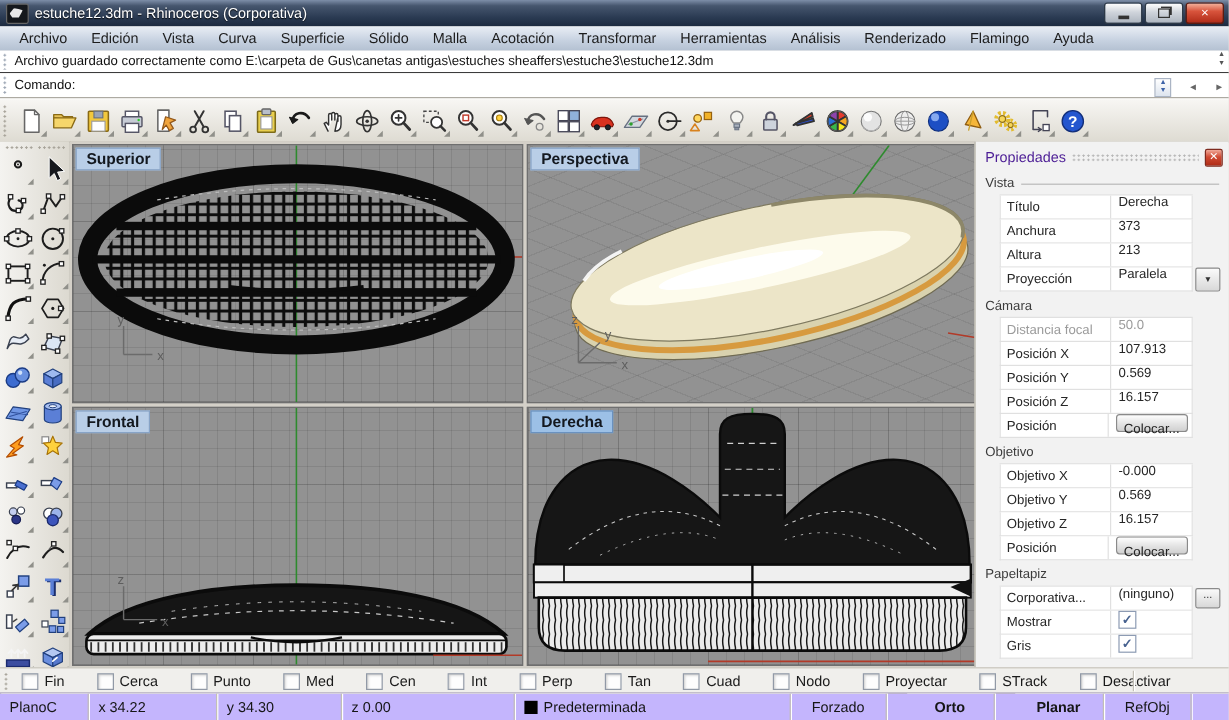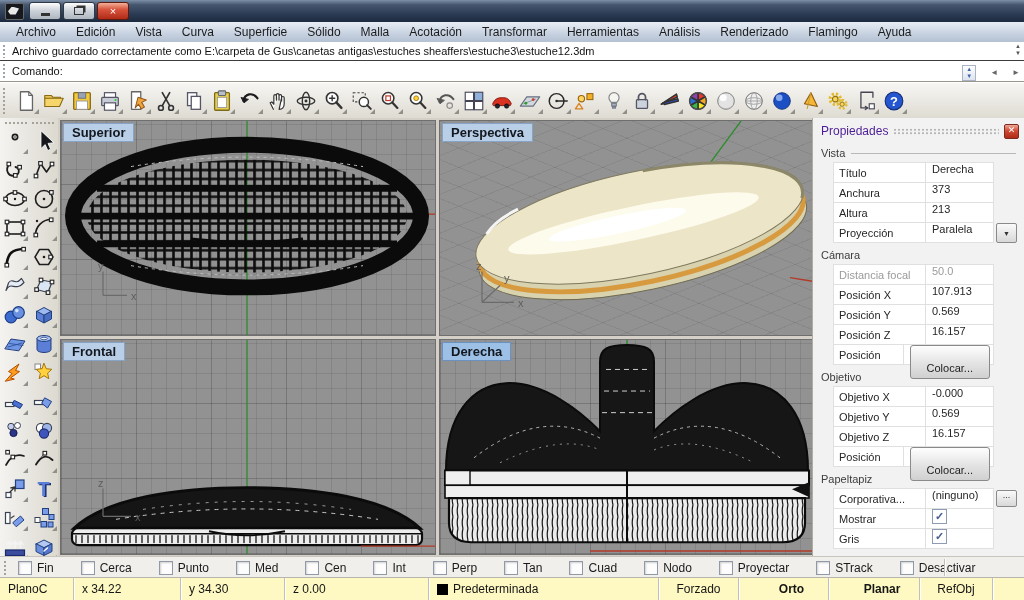--- a/index.html
+++ b/index.html
@@ -86,53 +86,54 @@
   .psection .rule{flex:1;height:1px;background:#b8b8b8;}
   .ptable{margin:1px 30px 0 20px;border-top:1px solid #e0e0e0;}
   .prow{display:flex;height:19px;border:1px solid #e0e0e0;border-top:none;background:#fff;
     align-items:flex-start;position:relative;}
   .prow .plabel{width:86px;padding-left:5px;border-right:1px solid #e0e0e0;overflow:hidden;
     white-space:nowrap;align-self:stretch;display:flex;align-items:center;}
   .prow .pvalue{flex:1;padding:0 3px 0 6px;white-space:nowrap;overflow:visible;display:flex;align-items:center;}
   .prow.disabled{color:#9b9b9b;}
   .pbtn{width:100%;height:15px;font-size:11px;line-height:12px;color:#222;
     background:linear-gradient(#fefefe,#e3e3e3 55%,#d0d0d0);border:1px solid #8a8a8a;
-    border-radius:3px;font-family:"Liberation Sans",sans-serif;padding:16px;}
+    border-radius:3px;font-family:"Liberation Sans",sans-serif;padding:6px;}
   .pdrop{position:absolute;right:-24px;top:0;width:19px;height:18px;border:1px solid #8a8a8a;
     background:linear-gradient(#fafafa,#d8d8d8);font-size:7px;color:#333;display:flex;
     align-items:center;justify-content:center;border-radius:2px;}
   .pmini{position:absolute;right:-24px;top:1px;width:19px;height:15px;border:1px solid #8a8a8a;
     background:linear-gradient(#fafafa,#d8d8d8);font-size:9px;line-height:9px;color:#333;
     text-align:center;border-radius:2px;}
   .chk{width:13px;height:13px;background:#fff;border:1px solid #8d9bb3;display:inline-flex;
     align-items:center;justify-content:center;color:#46618f;font-size:11px;font-weight:bold;}
   
   #osnap{position:absolute;left:0;right:0;bottom:22px;height:21px;background:#f0efec;
     border-top:1px solid #c8c5bc;display:flex;align-items:center;font-size:12px;
     color:#1a1a1a;padding-left:18px;}
   #osnap::before{content:"";position:absolute;left:3px;top:3px;bottom:3px;width:4px;
     background-image:radial-gradient(#a6a298 1px,transparent 1px);background-size:4px 4px;}
   .osnap-item{display:flex;align-items:center;gap:5px;margin-right:27px;white-space:nowrap;}
   .osnap-box{width:12px;height:12px;background:#fdfdfd;border:1px solid #9199a6;
     box-shadow:inset 1px 1px 2px rgba(0,0,0,0.18);flex:0 0 auto;}
   #osnap .tail-div{position:absolute;left:944px;top:2px;bottom:2px;width:1px;background:#c2bfb6;box-shadow:1px 0 0 #fff;}
   
-  #statusbar{position:absolute;left:0;right:0;bottom:0;height:22px;background:#fef9c3;
+  #statusbar{position:absolute;left:0;right:0;bottom:0;height:22px;background:#c4b5fd;
     border-top:1px solid #b8b5ac;display:flex;align-items:stretch;font-size:12px;color:#161616;}
   .sseg{display:flex;align-items:center;padding:0 8px;border-right:1px solid #c2bfb6;
     box-shadow:1px 0 0 #fff;white-space:nowrap;overflow:hidden;flex:0 0 auto;}
   .sseg.center{justify-content:center;}
   .layer-swatch{width:11px;height:11px;background:#000;margin-right:5px;flex:0 0 auto;}
   .sseg.bold{font-weight:bold;margin-left:16px;}
 </style>
 </head>
 <body>
 
 <div id="titlebar">
   <span id="app-icon"></span>
+  <span id="win-title">estuche12.3dm - Rhinoceros (Corporativa)</span>
   <span class="winbtns">
     <span class="winbtn">
         <span class="glyph-min"></span>
       </span>
     <span class="winbtn">
         <span class="glyph-max"></span>
       </span>
     <span class="winbtn close">
         <span>×</span>
       </span>

